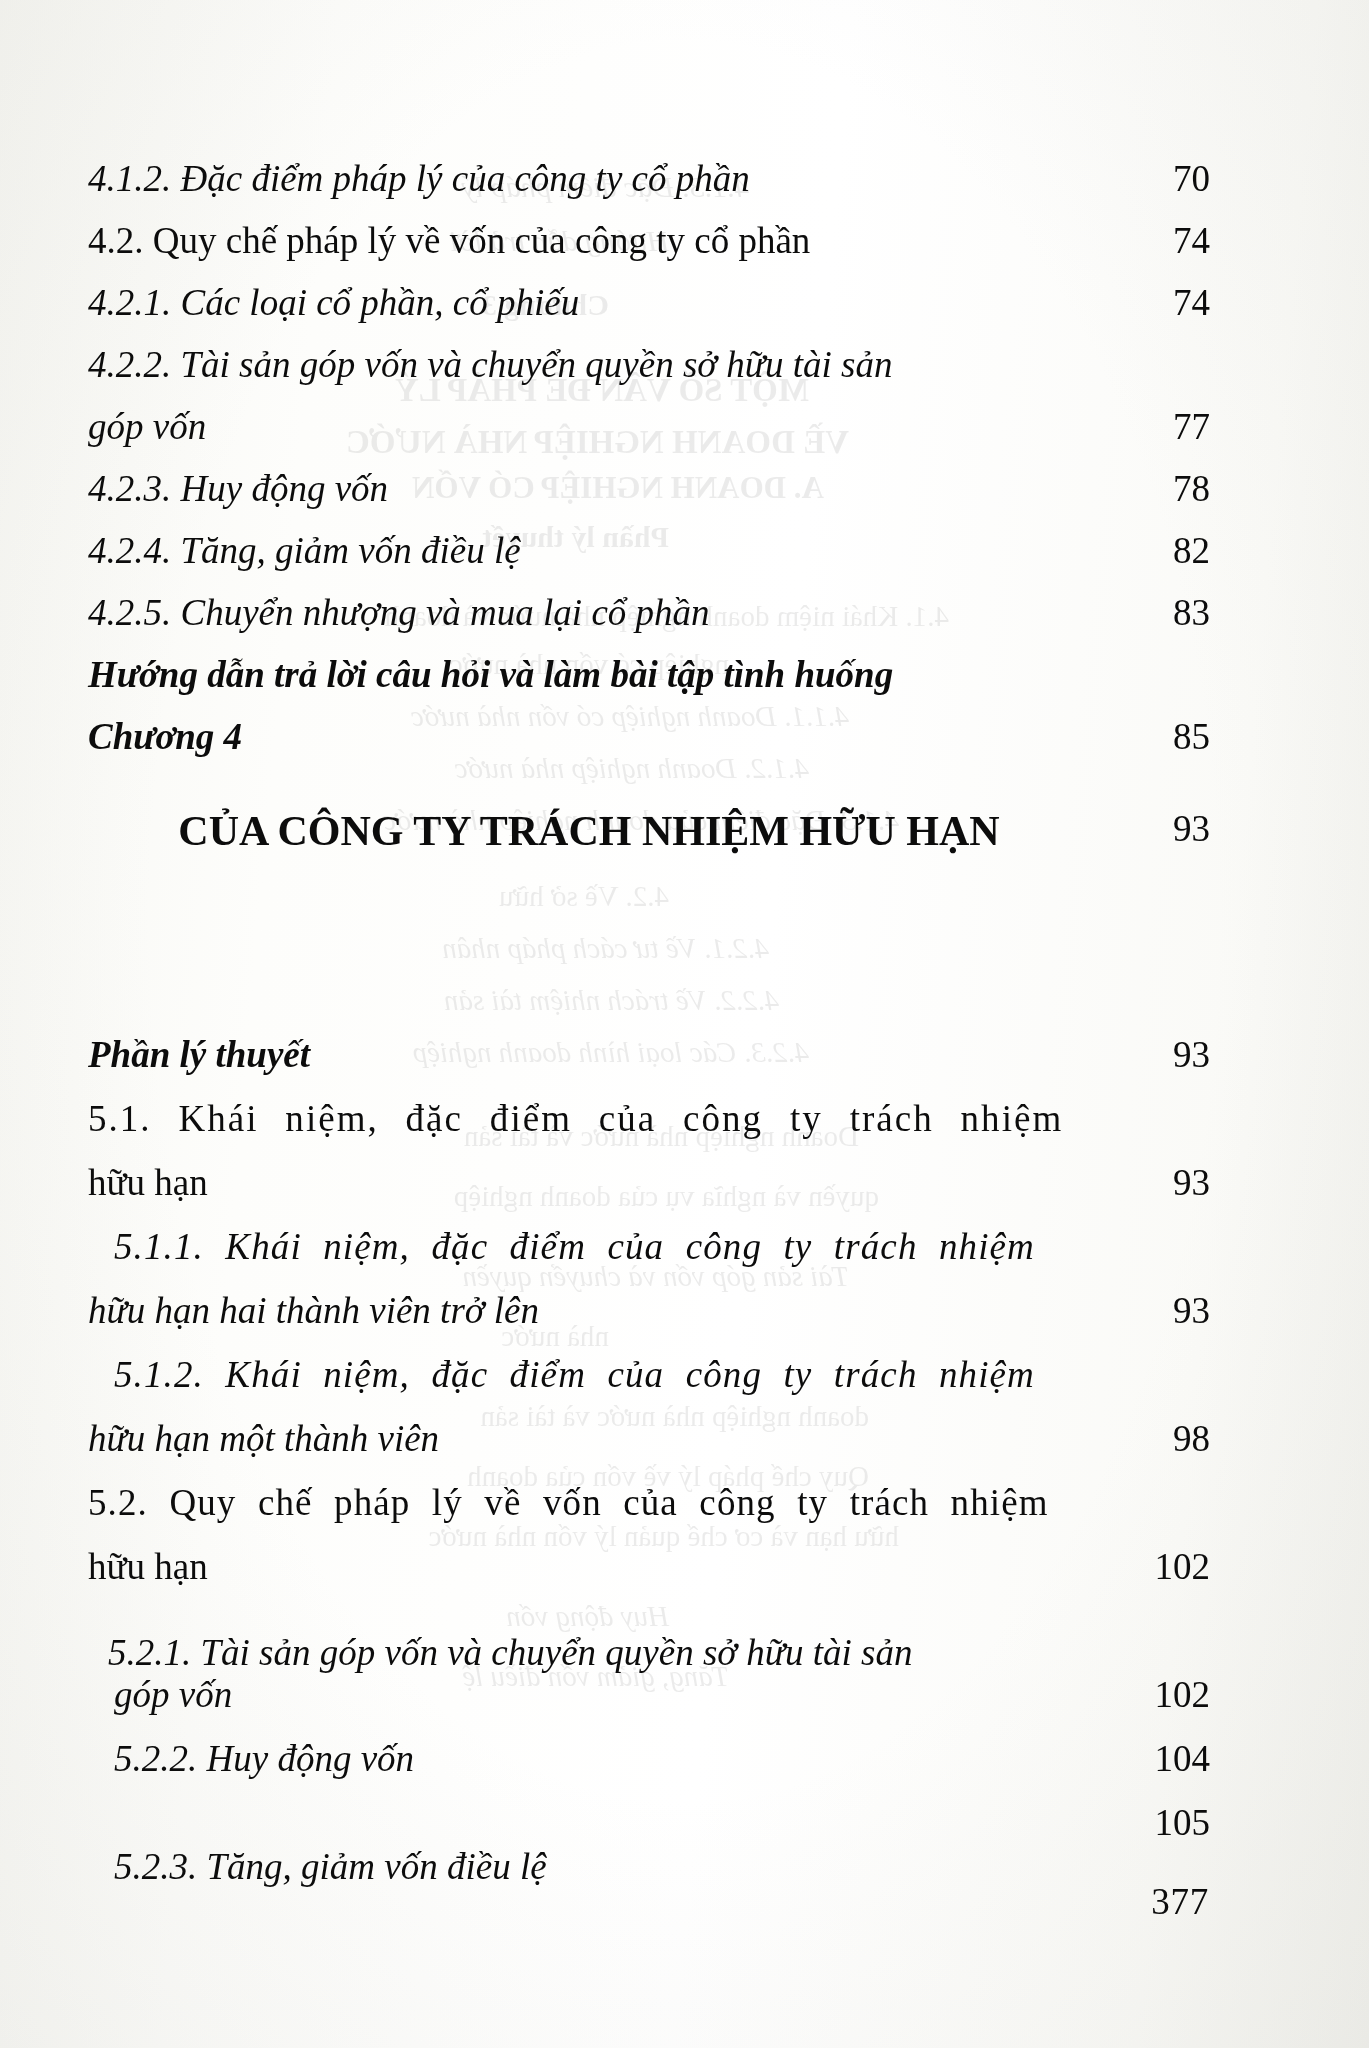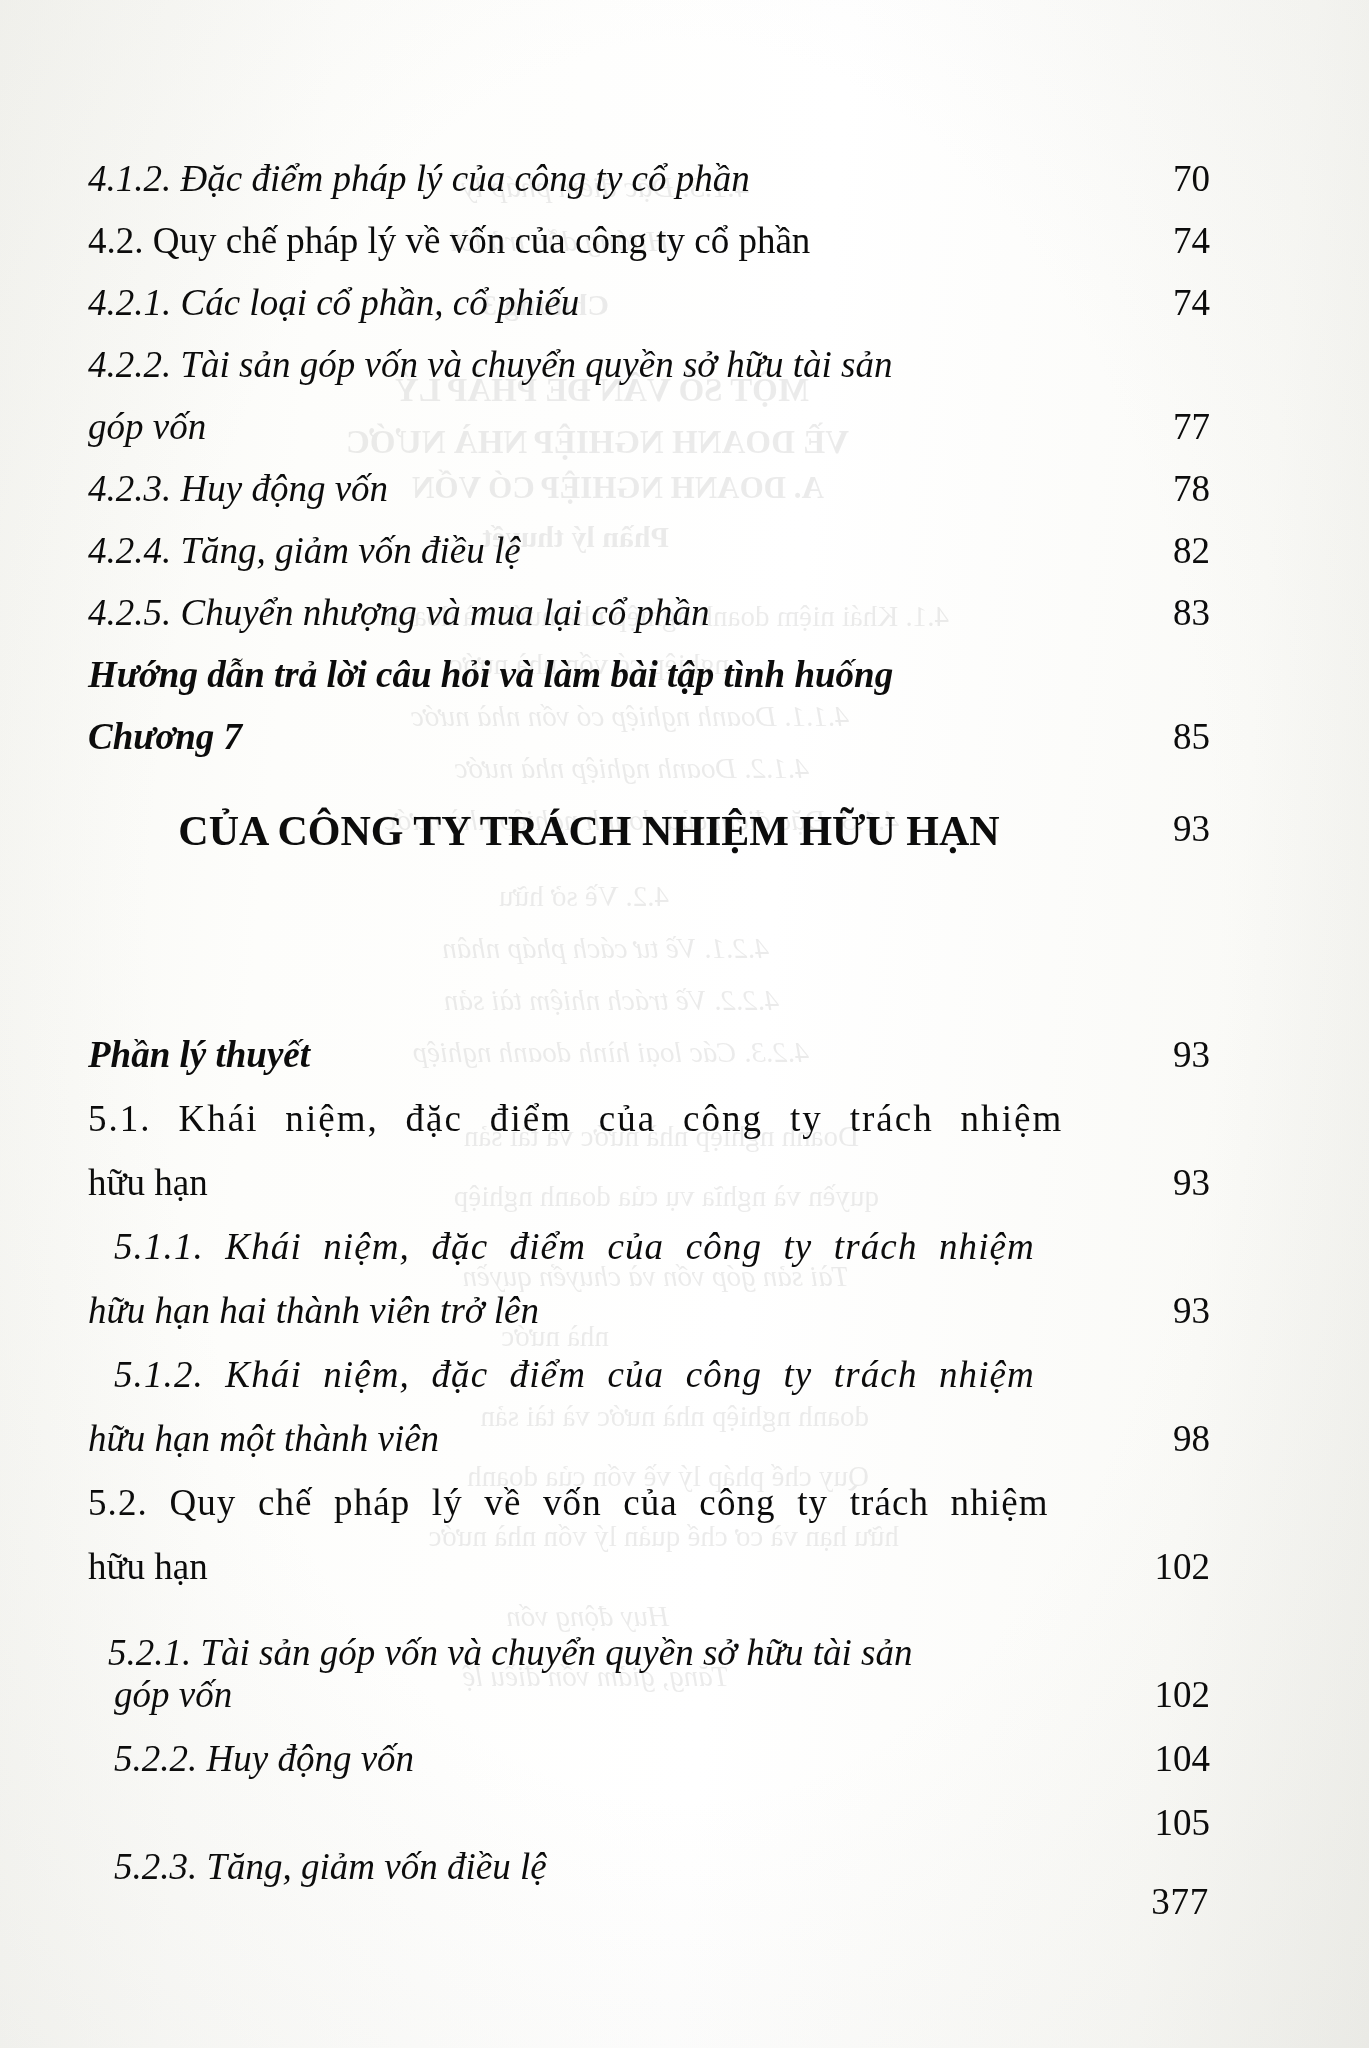--- a/index.html
+++ b/index.html
@@ -190,21 +190,21 @@
           <div class="toc-page">82</div>
         </div>
         <div class="toc-row" style="top: 594px;">
           <div class="toc-text it ">4.2.5. Chuyển nhượng và mua lại cổ phần</div>
           <div class="toc-page">83</div>
         </div>
         <div class="toc-row" style="top: 656px;">
           <div class="toc-text bi ">Hướng dẫn trả lời câu hỏi và làm bài tập tình huống</div>
         </div>
         <div class="toc-row" style="top: 718px;">
-          <div class="toc-text bi ">Chương 7</div>
+          <div class="toc-text bi ">Chương 4</div>
           <div class="toc-page">85</div>
         </div>
       </div>
 
     <div id="chapter-title-row" style="top:810px;">
       <div class="ct-text">CỦA CÔNG TY TRÁCH NHIỆM HỮU HẠN</div>
       <div class="toc-page">93</div>
     </div>
 
     <div id="toc-lower">

